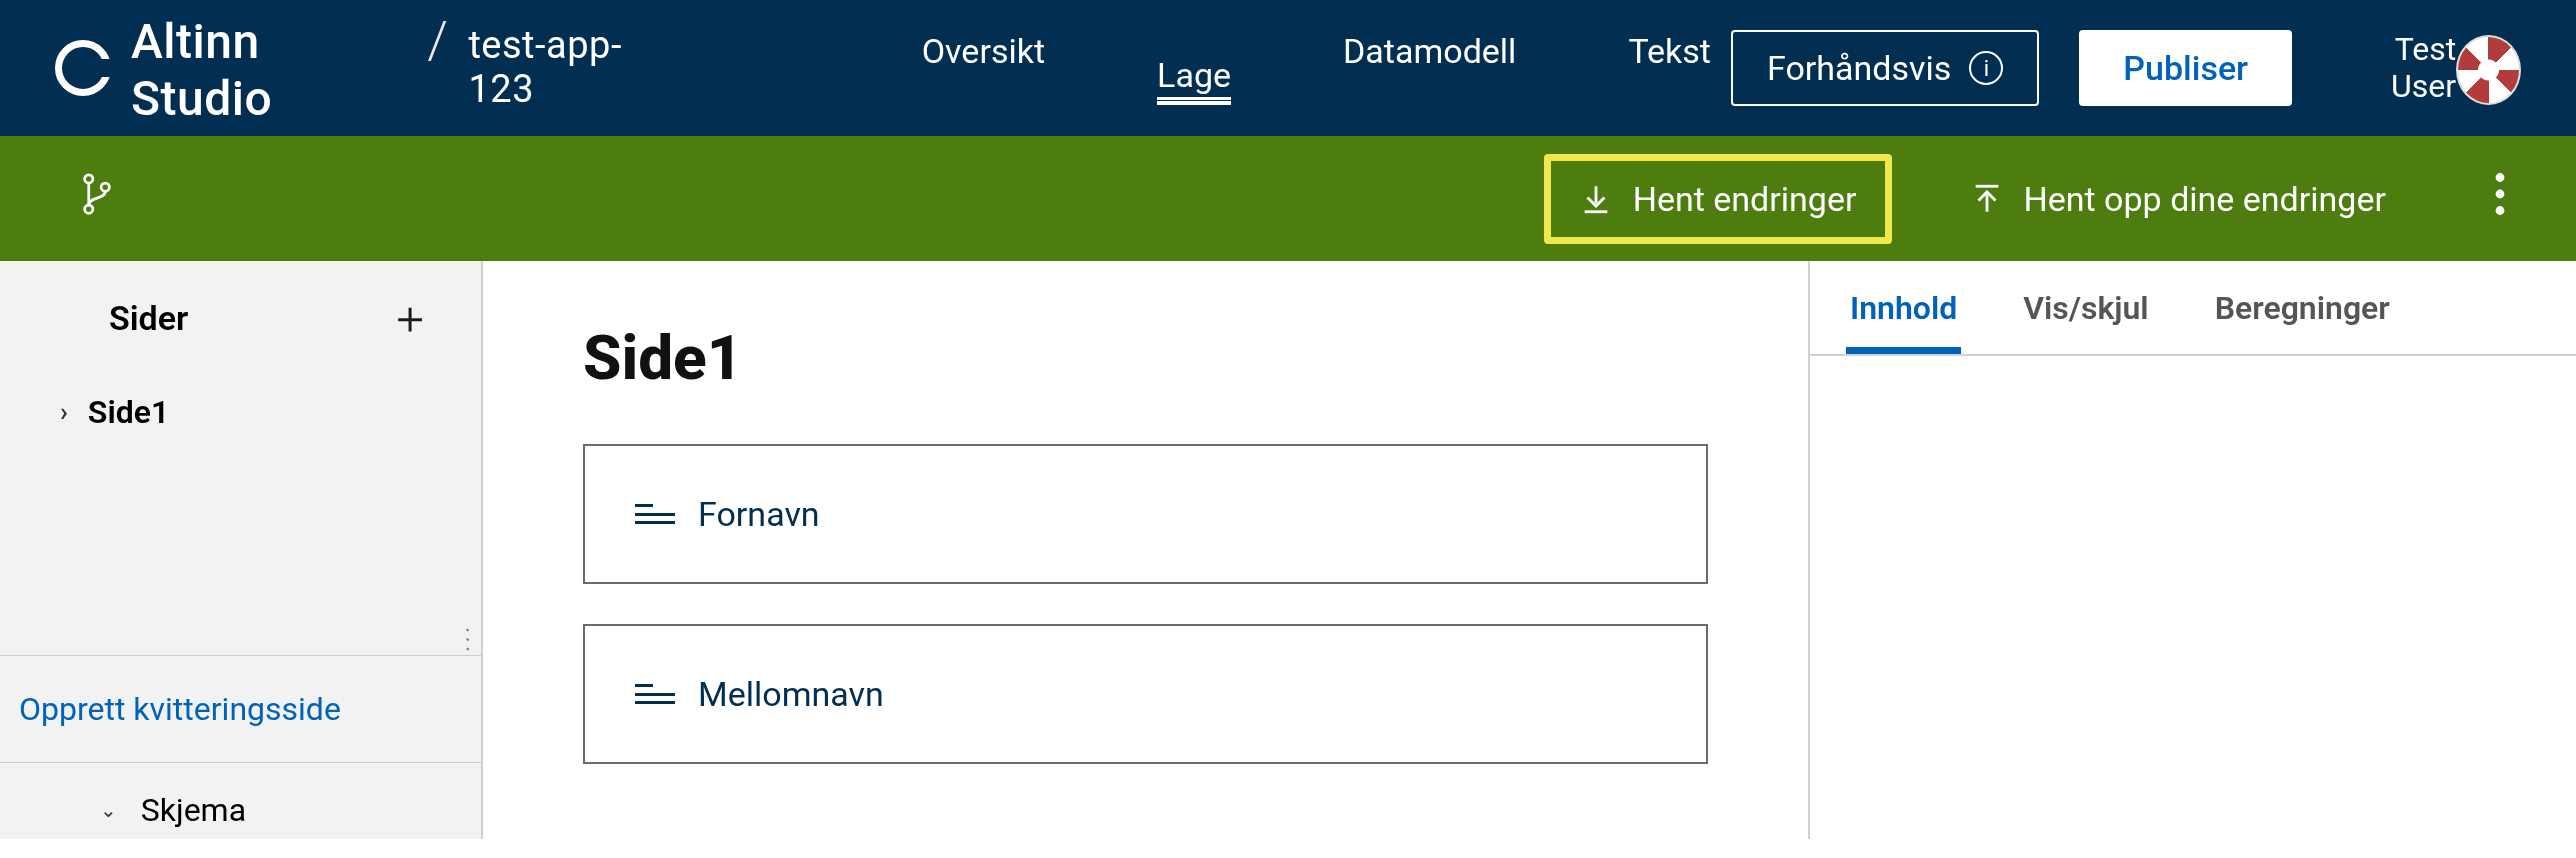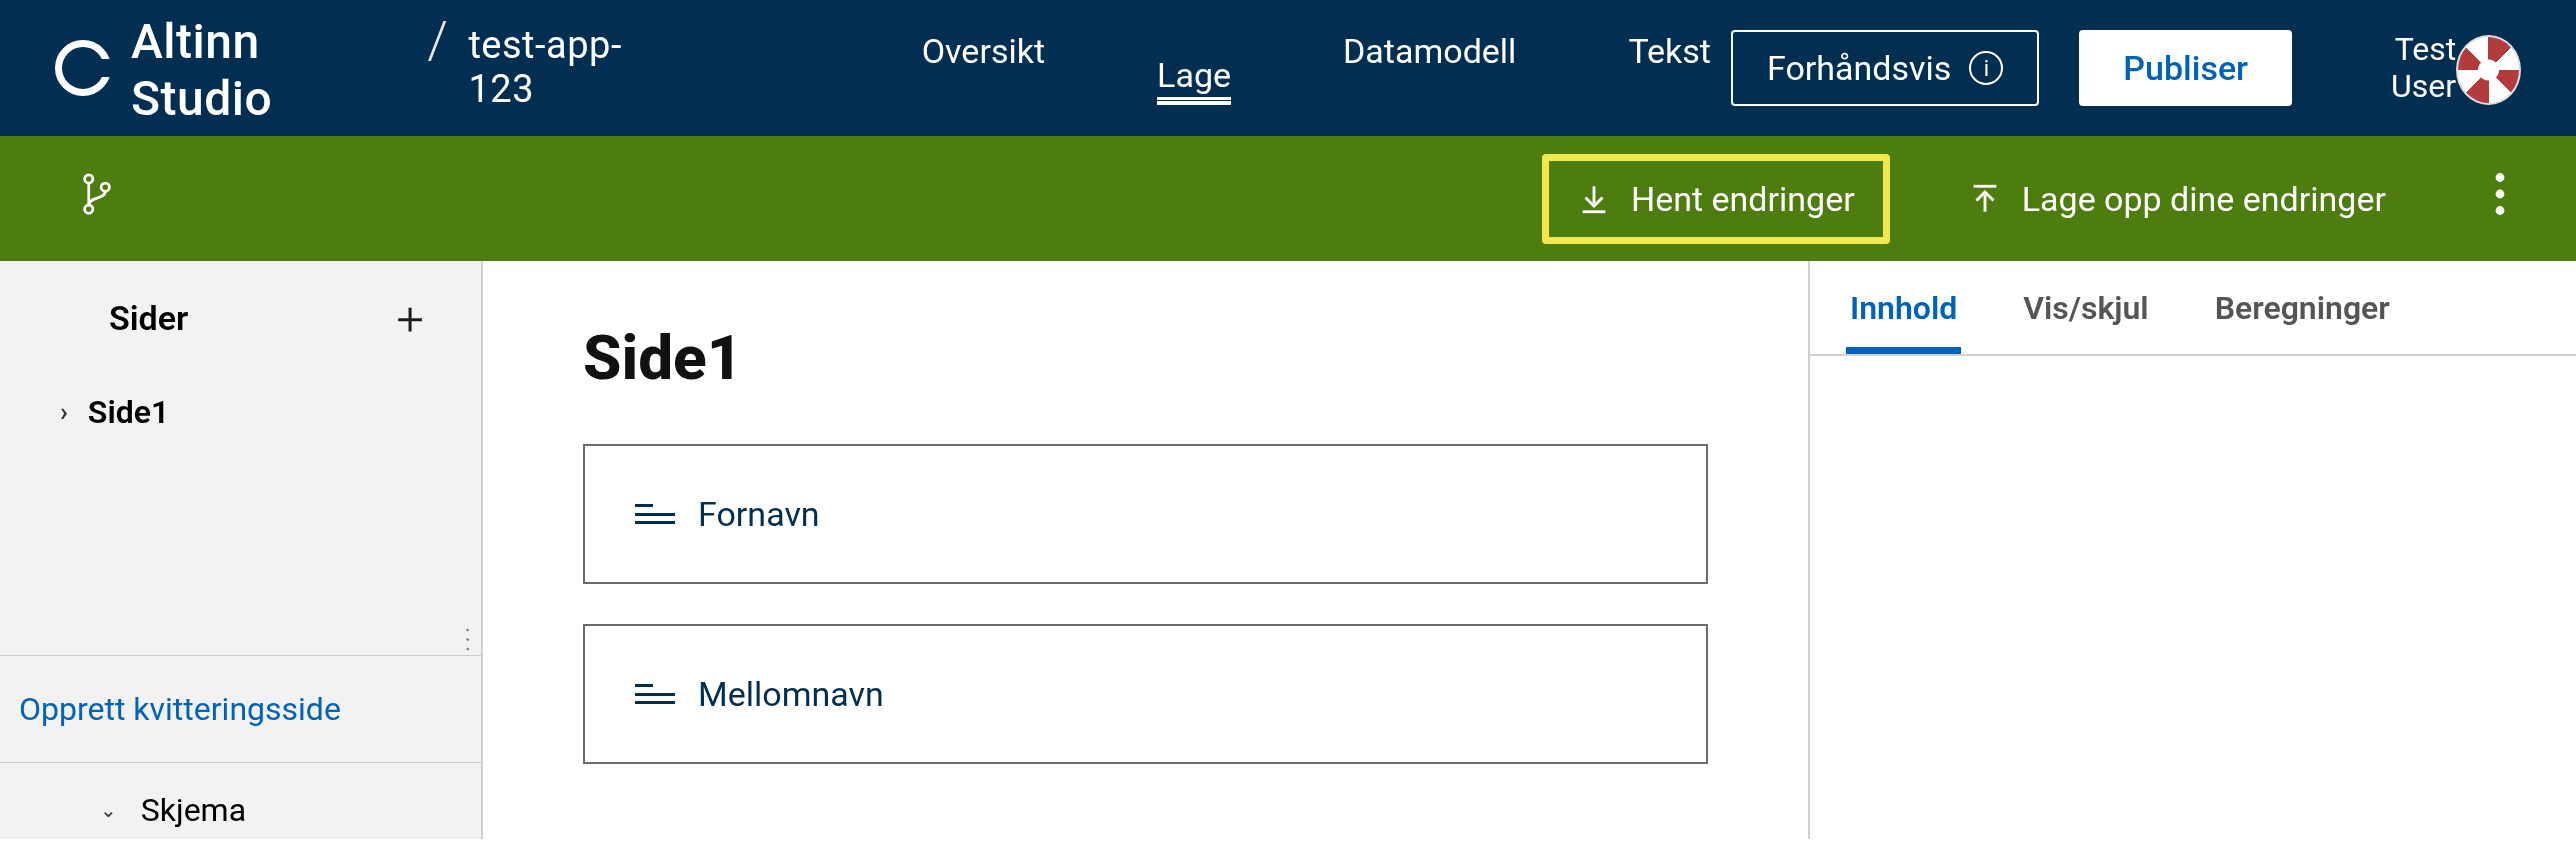--- a/index.html
+++ b/index.html
@@ -215,21 +215,21 @@
           <path d="M4 21 H20"></path>
       </svg>
       <span>Hent endringer</span>
     </div>
     <div class="git-btn">
       <svg width="34" height="34" viewBox="0 0 24 24" fill="none" stroke="#fff" stroke-width="2">
         <path d="M12 21 V9"></path>
           <path d="M6 13 L12 7 L18 13"></path>
           <path d="M4 3 H20"></path>
       </svg>
-      <span>Lage opp dine endringer</span>
+      <span>Hent opp dine endringer</span>
     </div>
     <div class="dots">
       <svg width="12" height="44" viewBox="0 0 6 24" fill="#fff">
           <circle cx="3" cy="3" r="2.4"></circle>
           <circle cx="3" cy="12" r="2.4"></circle>
           <circle cx="3" cy="21" r="2.4"></circle>
         </svg>
     </div>
   </div>
 </div>

